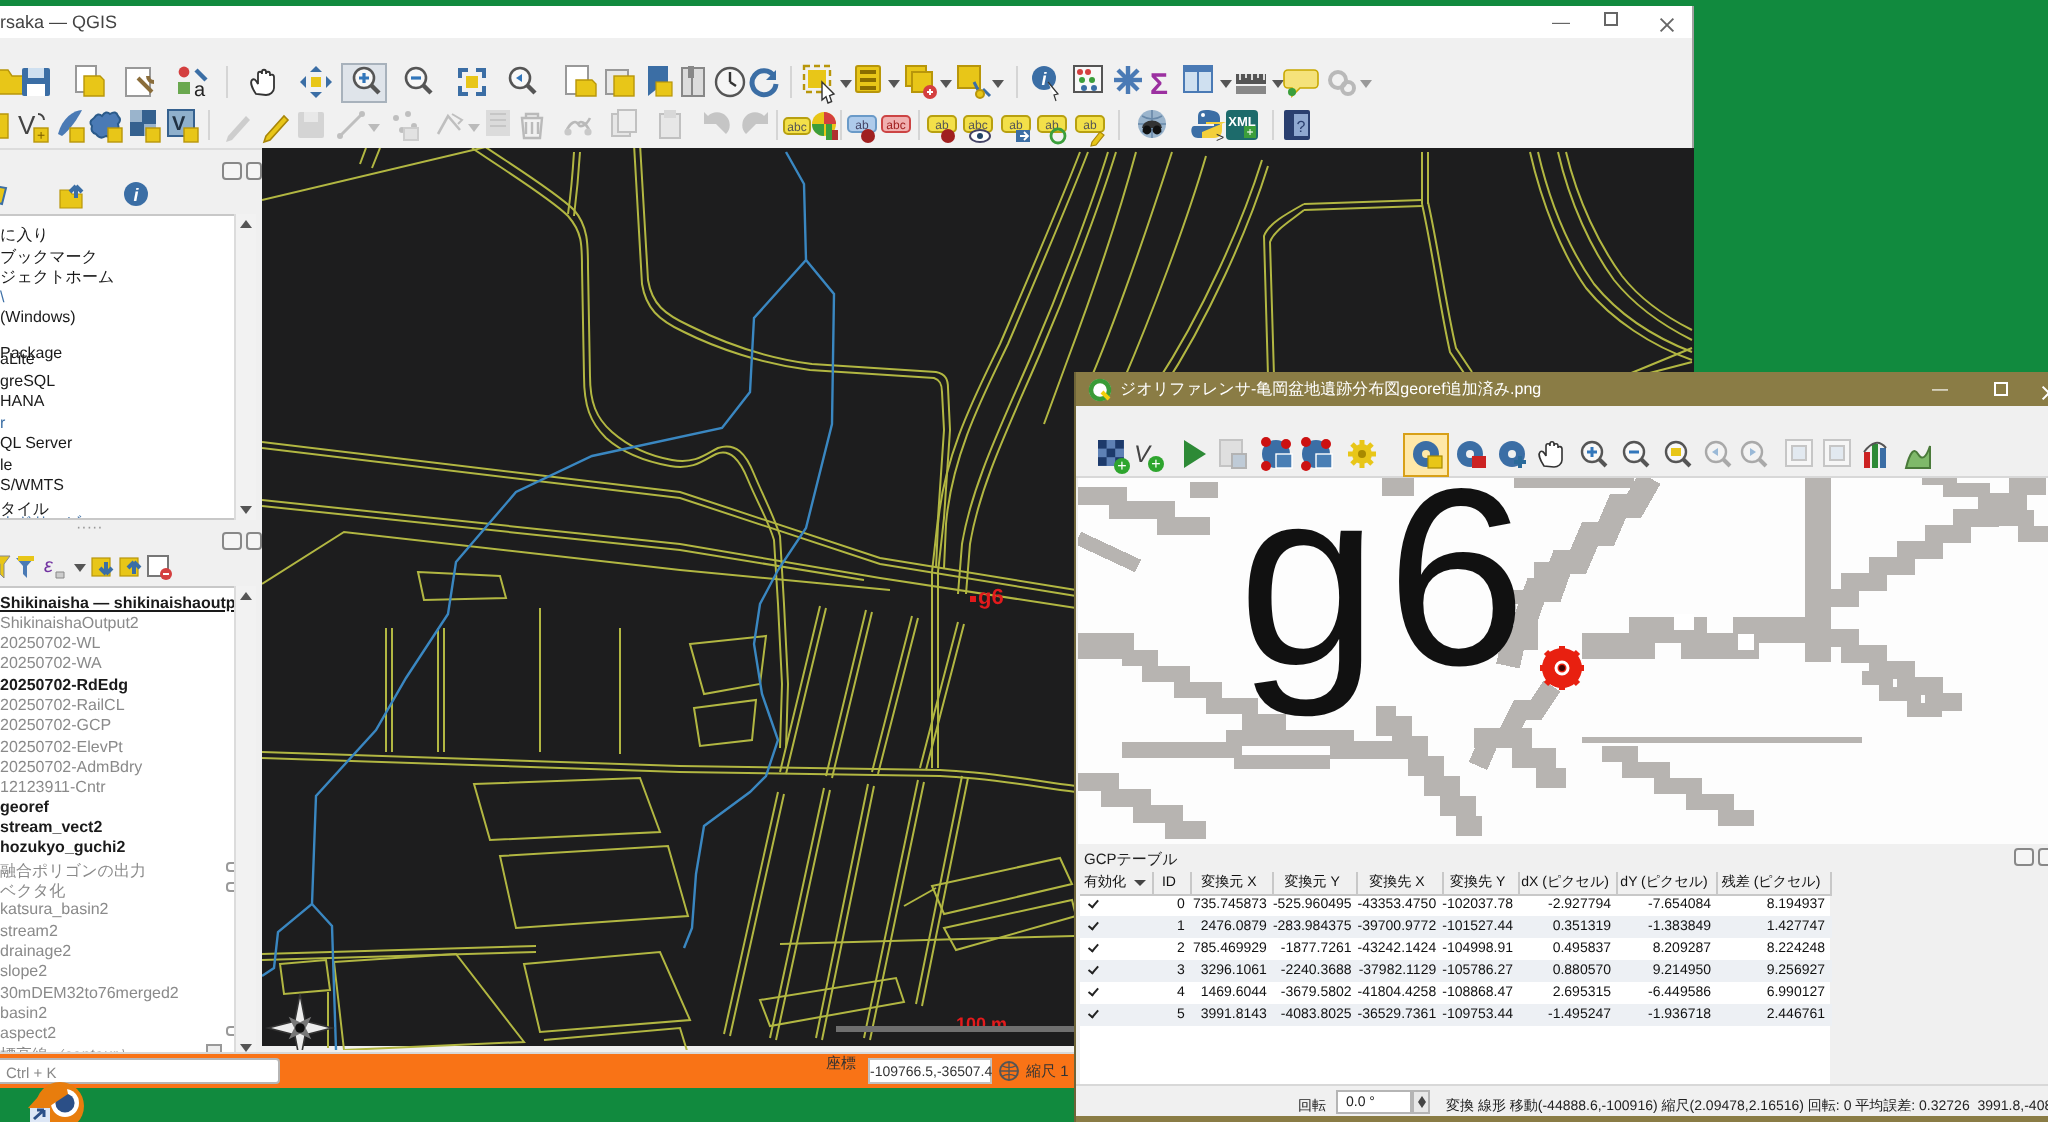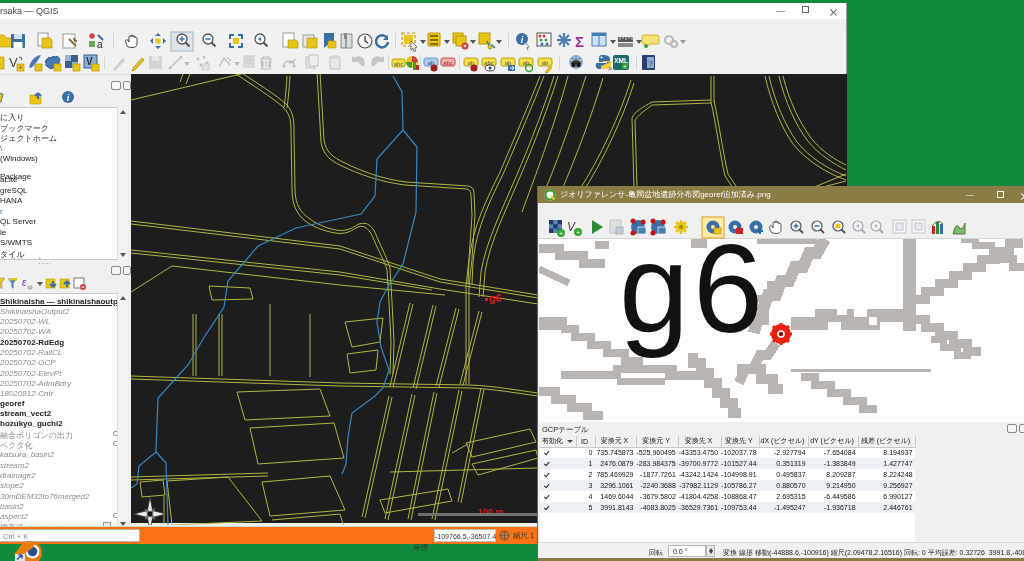--- a/index.html
+++ b/index.html
@@ -10,21 +10,21 @@
 #qmenu{position:absolute;left:0;top:16px;width:100%;height:11px;background:#f1f1f1;color:#1a1a1a;font-size:7.5px;line-height:11px;letter-spacing:-0.2px;white-space:nowrap}
 #qmenu span{margin-right:5px}
 #qmenu span:first-child{margin-left:2px}
 #tb1{position:absolute;left:0;top:27px;width:100%;height:23px;background:#f1f1f1}
 #tb2{position:absolute;left:0;top:50px;width:100%;height:22px;background:#f1f1f1;border-bottom:1px solid #dcdcdc}
 
 #dock{position:absolute;left:0;top:72px;width:131px;height:451px;background:#f0f0f0}
 .dkbtn{position:absolute;width:10px;height:9px;border:1px solid #888;border-radius:2px;background:#f5f5f5;color:#555;font-size:6px;line-height:7px;text-align:center}
 .list{position:absolute;background:#fff;border:1px solid #c8c8c8;overflow:hidden}
 .li{position:absolute;left:1px;white-space:nowrap;font-size:8px;color:#1a1a1a}
-.lig{color:#8a8a8a;font-style:italic}
+.lig{color:#8a8a8a;}
 .lib{font-weight:bold}
 .sb{position:absolute;background:#f2f2f2;border-left:1px solid #dcdcdc}
 .sbarrow{position:absolute;left:2px;width:0;height:0;border-left:3.5px solid transparent;border-right:3.5px solid transparent}
 
 #qstatus{position:absolute;left:0;top:523px;width:100%;height:18px;background:#f97316;border-top:1px solid #d8d8d8;font-size:7.5px;color:#333}
 
 #mapc{position:absolute;left:131px;top:74px;width:716px;height:449px;background:#1d1d1e}
 
 #geo{position:absolute;left:537px;top:186px;width:582px;height:375px;background:#f0f0f0;border-left:1px solid #6e6438;border-right:1px solid #6e6438}
 #gtitle{position:absolute;left:0;top:0;width:100%;height:17px;background:#8a7c45;color:#fff;font-size:8px;line-height:17px}
@@ -435,21 +435,21 @@
     <div class="list" style="left:-2px;top:218px;width:130px;height:236px;font-size:8px">
       <div class="li lib" style="top:3px;text-decoration:underline;font-size:8px">Shikinaisha — shikinaishaoutput2</div>
       <div class="li lig" style="top:13px">ShikinaishaOutput2</div>
       <div class="li lig" style="top:23px">20250702-WL</div>
       <div class="li lig" style="top:33px">20250702-WA</div>
       <div class="li" style="top:44px;font-weight:bold">20250702-RdEdg</div>
       <div class="li lig" style="top:54px">20250702-RailCL</div>
       <div class="li lig" style="top:64px">20250702-GCP</div>
       <div class="li lig" style="top:75px">20250702-ElevPt</div>
       <div class="li lig" style="top:85px">20250702-AdmBdry</div>
-      <div class="li lig" style="top:95px">18020812-Cntr</div>
+      <div class="li lig" style="top:95px">12123911-Cntr</div>
       <div class="li lib" style="top:104.5px">georef</div>
       <div class="li lib" style="top:115px">stream_vect2</div>
       <div class="li lib" style="top:125px">hozukyo_guchi2</div>
       <div class="li" style="top:135.5px;color:#8a8a8a">融合ポリゴンの出力</div>
       <div class="li" style="top:146px;color:#8a8a8a">ベクタ化</div>
       <div class="li lig" style="top:156px">katsura_basin2</div>
       <div class="li lig" style="top:166.5px">stream2</div>
       <div class="li lig" style="top:177px">drainage2</div>
       <div class="li lig" style="top:187px">slope2</div>
       <div class="li lig" style="top:197.5px">30mDEM32to76merged2</div>
@@ -461,21 +461,21 @@
       <div style="position:absolute;left:114px;top:219px;width:8px;height:5px;border:1px solid #999;border-radius:2px"></div>
       <div style="position:absolute;left:104px;top:228px;width:8px;height:6px;border:1px solid #999;background:#eee"></div>
     </div>
     <div class="sb" style="left:117px;top:218px;width:11px;height:236px">
       <div class="sbarrow" style="top:3px;border-bottom:4px solid #555"></div>
       <div class="sbarrow" style="bottom:3px;border-top:4px solid #555"></div>
     </div>
   </div>
   <div id="qstatus">
     <div style="position:absolute;left:-20px;top:2px;width:160px;height:13px;background:#fff;border:1px solid #b5b5b5;border-radius:2px;color:#888;line-height:13px"><span style="margin-left:22px">Ctrl + K</span></div>
-    <div style="position:absolute;left:413px;top:16px">座標</div>
+    <div style="position:absolute;left:413px;top:0">座標</div>
     <div style="position:absolute;left:434px;top:2px;width:62px;height:13px;background:#fff;border:1px solid #c0c0c0;line-height:13px;text-align:center;font-size:7px">-109766.5,-36507.4</div>
     <svg style="position:absolute;left:499px;top:3px" width="11" height="11" viewBox="0 0 11 11">
         <circle cx="5.5" cy="5.5" r="4.5" fill="none" stroke="#555" stroke-width="1"></circle>
         <path d="M1,5.5 h9 M5.5,1 v9 M2,2.8 q3.5,2 7,0 M2,8.2 q3.5,-2 7,0" stroke="#555" stroke-width="0.7" fill="none"></path>
       </svg>
     <div style="position:absolute;left:513px;top:4px">縮尺 1</div>
   </div>
 </div>
 
 <div id="mapc">

